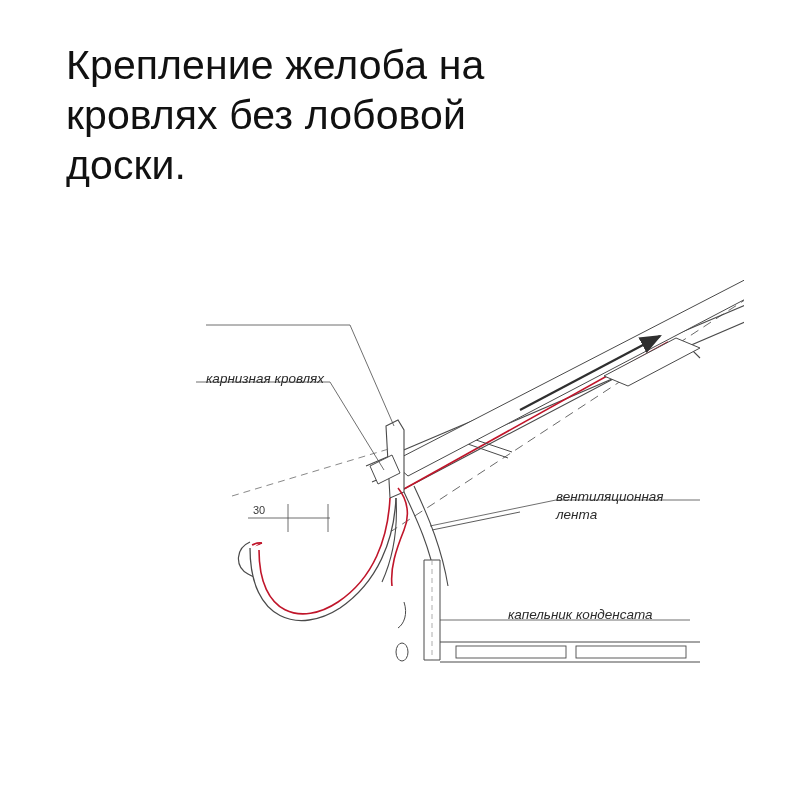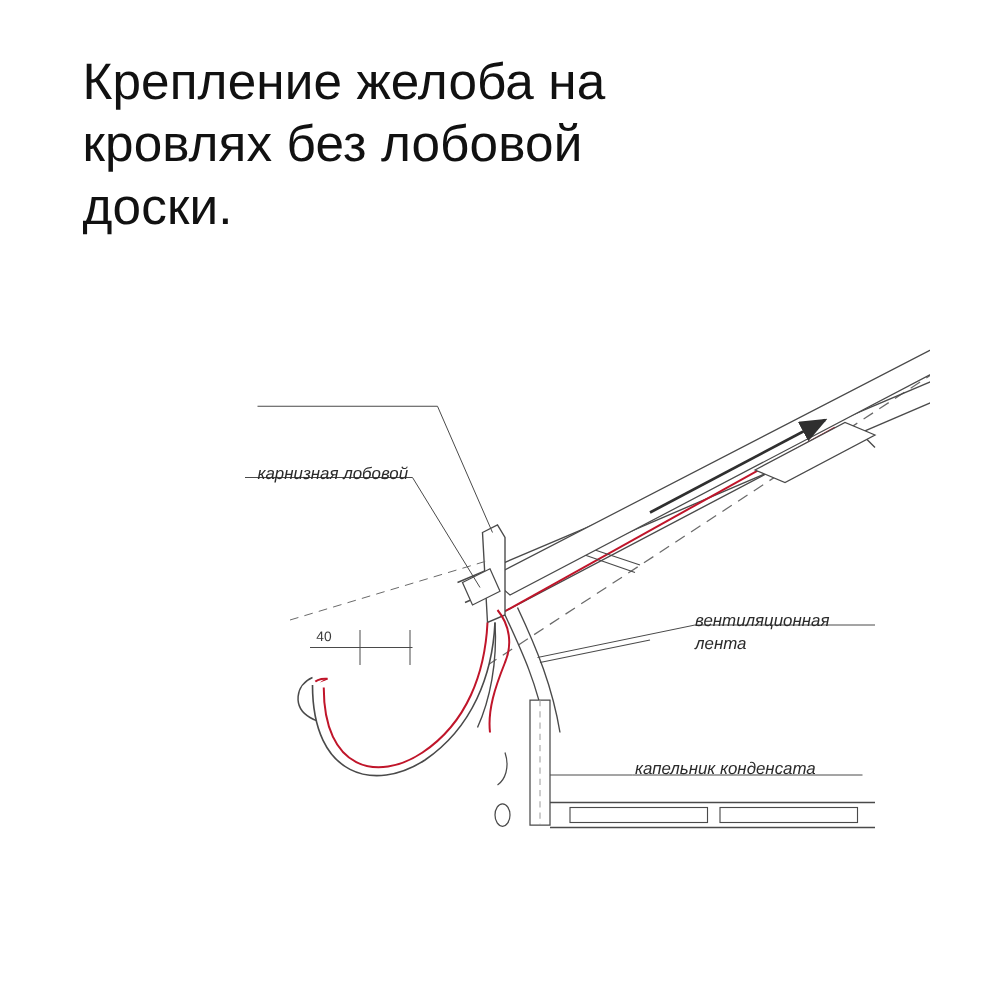--- a/index.html
+++ b/index.html
@@ -127,23 +127,23 @@
         <line x1="196" y1="152" x2="330" y2="152" stroke="#4a4a4a" stroke-width="0.8"></line>
         <line x1="330" y1="152" x2="384" y2="240" stroke="#4a4a4a" stroke-width="0.8"></line>
         <line x1="430" y1="296" x2="556" y2="270" stroke="#4a4a4a" stroke-width="0.8"></line>
         <line x1="556" y1="270" x2="700" y2="270" stroke="#4a4a4a" stroke-width="0.8"></line>
         <line x1="440" y1="390" x2="506" y2="390" stroke="#4a4a4a" stroke-width="0.8"></line>
         <line x1="506" y1="390" x2="690" y2="390" stroke="#4a4a4a" stroke-width="0.8"></line>
       </g>
     </svg>
 
 
-    <div class="lbl" style="left:206px; top:140px;">карнизная лобовой</div>
+    <div class="lbl" style="left:206px; top:140px;">карнизная кровлях</div>
 
     <div class="lbl" style="left:508px; top:376px;">капельник конденсата</div>
 
     <div class="lbl" style="left:556px; top:258px;">вентиляционная
 лента</div>
 
-    <div class="dim-lbl" style="left:253px; top:274px;">40</div>
+    <div class="dim-lbl" style="left:253px; top:274px;">30</div>
 
   </div>
 </div>
 
 </body></html>

